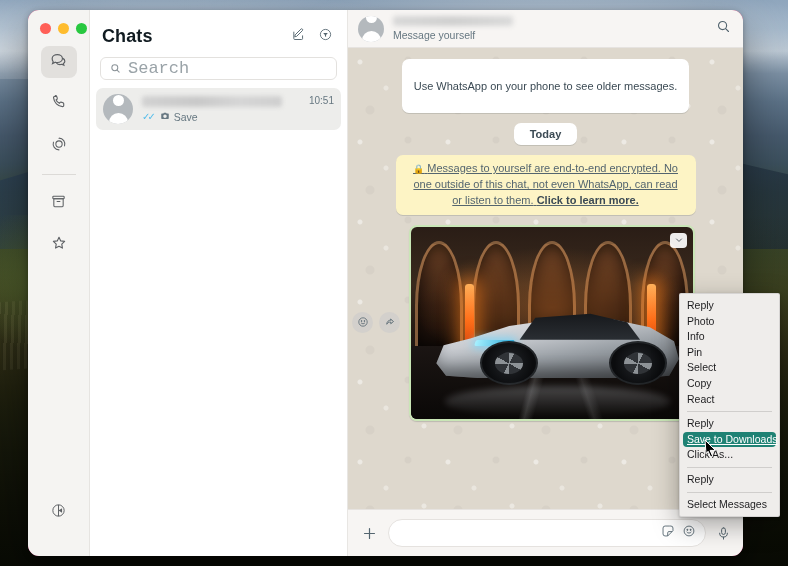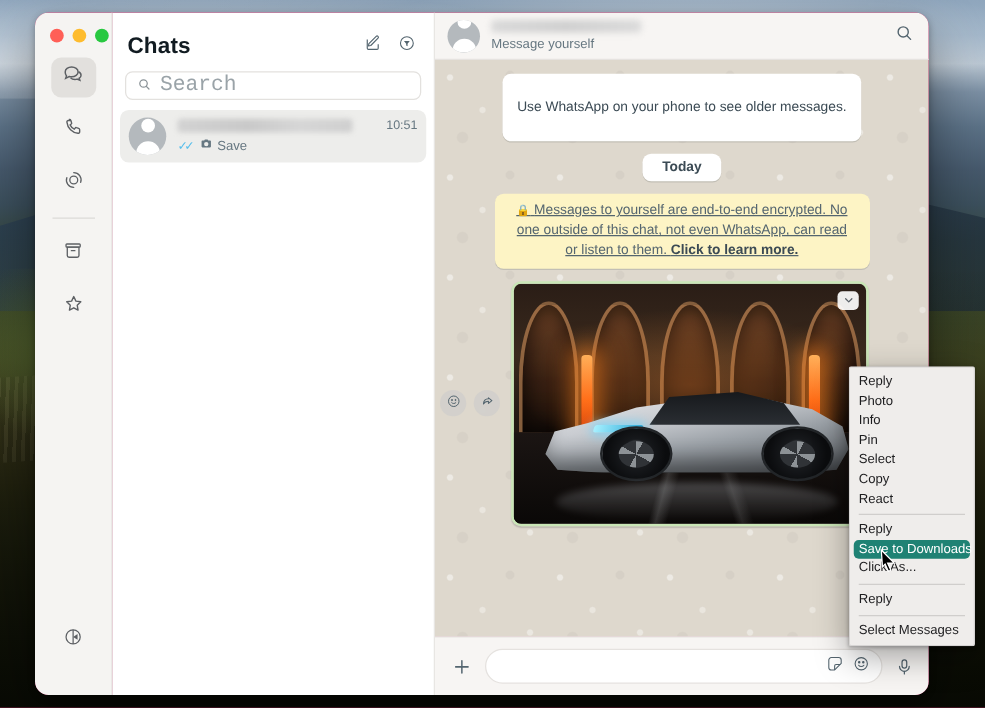--- a/index.html
+++ b/index.html
@@ -363,20 +363,21 @@
     padding: 0 7px;
     white-space: nowrap;
     color: #1d1d1f;
   }
   .menu-item.highlighted {
     background: #1f8274;
     color: #fff;
     margin: 0 3px;
     border-radius: 4px;
     padding: 0 4px;
+    text-decoration: underline;
   }
   .menu-sep { height: 1px; background: rgba(0,0,0,.13); margin: 4px 7px; }
 
   #cursor {
     position: absolute; left: 704px; top: 439px;
     z-index: 60;
     pointer-events: none;
   }
 </style>
 </head>

